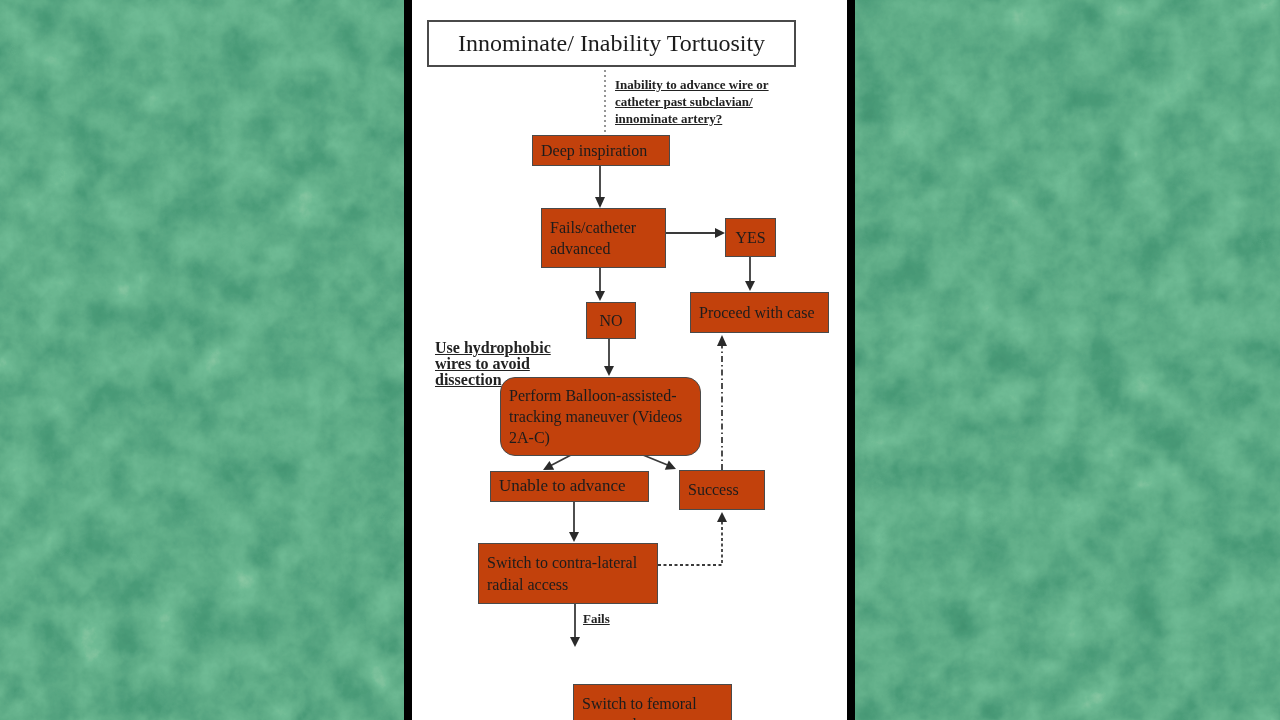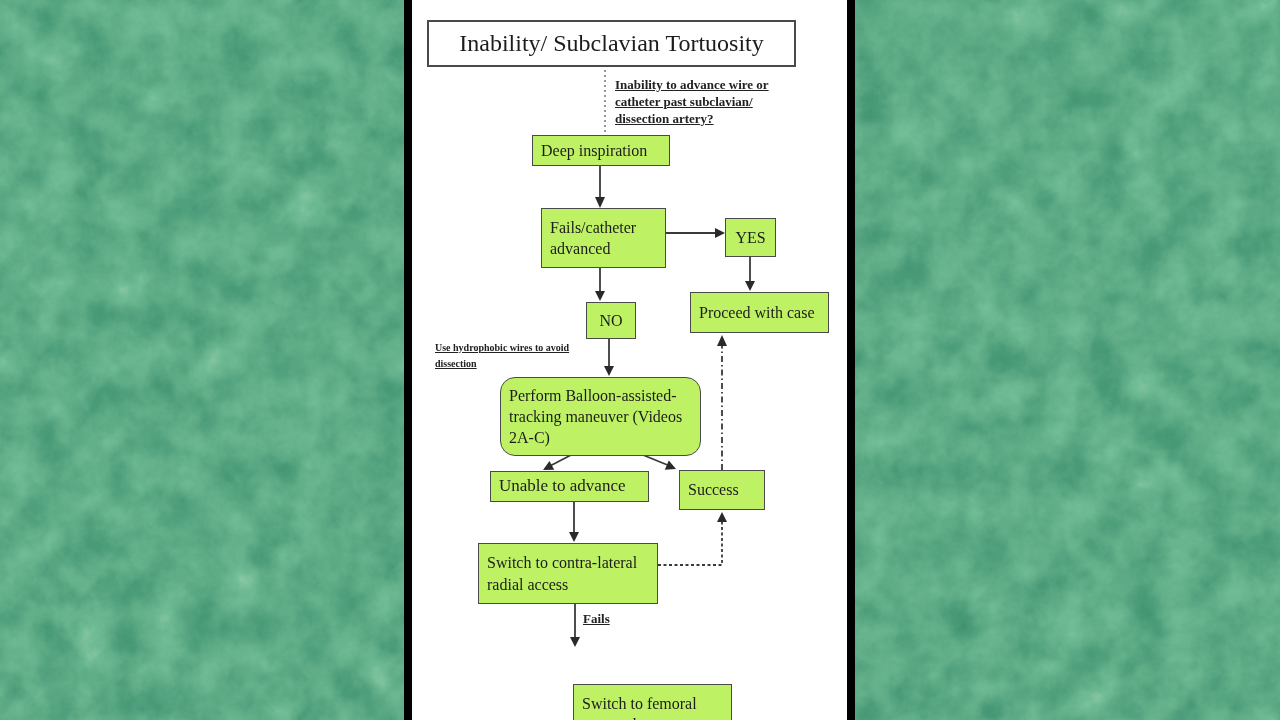--- a/index.html
+++ b/index.html
@@ -6,41 +6,41 @@
   .stage{position:relative;width:1280px;height:720px;overflow:hidden;background:#000;
          font-family:"Liberation Serif","DejaVu Serif",serif;}
   .marble{position:absolute;top:0;height:720px;display:block;}
   .marble.left{left:0;width:404px;}
   .marble.right{left:855px;width:425px;}
   .divider{position:absolute;top:0;width:8px;height:720px;background:#000;}
   .divider.left{left:404px;}
   .divider.right{left:847px;}
   .panel{position:absolute;left:412px;top:0;width:435px;height:720px;background:#fff;}
   .connectors{position:absolute;left:0;top:0;width:435px;height:720px;}
-  .node{position:absolute;box-sizing:border-box;background:#bef264;border:1.5px solid #4a4a4a;
+  .node{position:absolute;box-sizing:border-box;background:#c2410c;border:1.5px solid #4a4a4a;
         color:#1c1c1c;display:flex;align-items:center;font-size:16px;line-height:1.32;
         padding:2px 8px;}
   .node.centered{justify-content:center;padding:2px 0;}
   .title-box{position:absolute;left:15px;top:20px;width:369px;height:47px;box-sizing:border-box;
         border:2px solid #4a4a4a;background:#fff;display:flex;align-items:center;justify-content:center;
         font-size:24px;color:#1c1c1c;}
   .ann{position:absolute;color:#222;font-weight:bold;font-size:13px;line-height:17px;
        text-decoration:underline;}
   #n-deep{left:120px;top:135px;width:138px;height:31px;}
   #n-wire{left:129px;top:208px;width:125px;height:60px;}
   #n-yes{left:313px;top:218px;width:51px;height:39px;}
   #n-proceed{left:278px;top:292px;width:139px;height:41px;}
   #n-no{left:174px;top:302px;width:50px;height:37px;}
   #n-balloon{left:88px;top:377px;width:201px;height:79px;border-radius:15px;}
   #n-unable{left:78px;top:471px;width:159px;height:31px;font-size:17px;}
   #n-success{left:267px;top:470px;width:86px;height:40px;}
   #n-contra{left:66px;top:543px;width:180px;height:61px;}
   #n-femoral{left:161px;top:648px;width:159px;height:60px;margin-top:36px;}
   #ann-inability{left:203px;top:76px;width:168px;}
-  #ann-hydrophobic{left:23px;top:340px;width:152px;font-size:10px;line-height:16px;}
+  #ann-hydrophobic{left:23px;top:340px;width:152px;font-size:16px;line-height:16px;}
   #ann-fails{left:171px;top:610px;}
 </style>
 </head>
 <body>
 
 <div class="stage">
 
   <svg class="marble left" width="404" height="720" viewBox="0 0 404 720" preserveAspectRatio="none" aria-hidden="true">
     <filter id="marbleL" x="0%" y="0%" width="100%" height="100%">
       <feTurbulence type="fractalNoise" baseFrequency="0.027 0.027" numOctaves="5" seed="11" stitchTiles="stitch" result="n"></feTurbulence>
@@ -110,25 +110,25 @@
         <polygon points="131,470 137.5,460.9 142.2,469.7"></polygon>
         <polygon points="264,469 252.8,469.7 256.8,460.5"></polygon>
         <polygon points="157,532 167,532 162,542"></polygon>
         <polygon points="158,637 168,637 163,647"></polygon>
         <polygon points="305,522 315,522 310,512"></polygon>
         <polygon points="305,346 315,346 310,335"></polygon>
       </g>
     </svg>
 
     <div class="title-box">
-      <span>Inability/ Subclavian Tortuosity</span>
+      <span>Innominate/ Inability Tortuosity</span>
     </div>
 
     <div class="ann" id="ann-inability">
-      <span>Inability to advance wire or catheter past subclavian/ dissection artery?</span>
+      <span>Inability to advance wire or catheter past subclavian/ innominate artery?</span>
     </div>
 
     <div class="node" id="n-deep">
       <span>Deep inspiration</span>
     </div>
 
     <div class="node" id="n-wire">
       <span>Fails/catheter advanced</span>
     </div>
 

